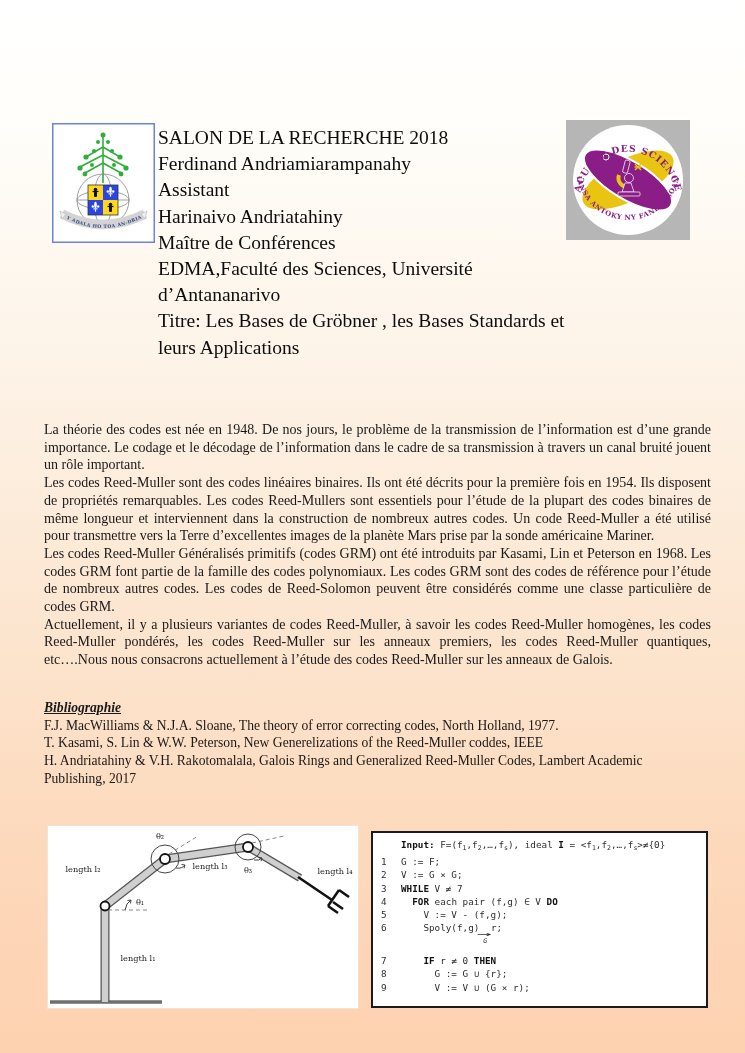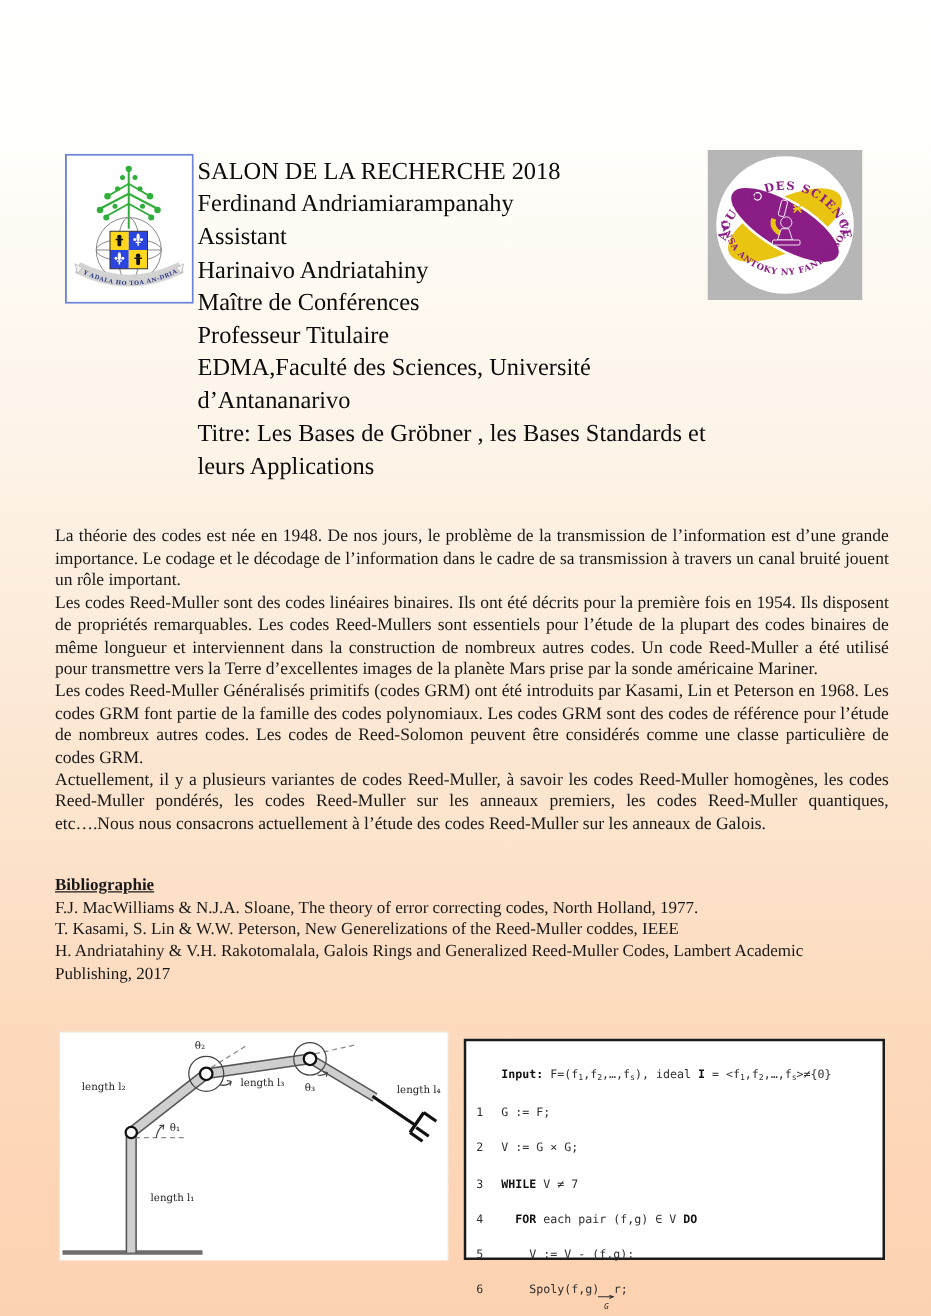--- a/index.html
+++ b/index.html
@@ -6,26 +6,26 @@
   .page{position:relative;width:745px;height:1053px;overflow:hidden;
     background:linear-gradient(180deg,#ffffff 0%,#fffefa 11%,#fdf4e9 33%,#fce5cf 60%,#fdd8ba 82%,#fdd2b1 100%);
     font-family:"Liberation Serif",serif;color:#181818;}
   .logo{position:absolute;}
   .title-block{position:absolute;left:158px;top:125px;width:418px;
     font-size:19.5px;line-height:26.2px;color:#0c0c0c;}
   .body-text{position:absolute;left:44px;top:421px;width:667px;
     font-size:14px;line-height:17.7px;text-align:justify;}
   .body-text .par{margin:0;}
   .biblio{position:absolute;left:44px;top:699px;width:667px;font-size:13.6px;line-height:17.7px;}
-  .biblio-heading{font-weight:bold;text-decoration:underline;}
+  .biblio-heading{font-weight:bold;text-decoration:underline;font-style:italic;}
   .fig{position:absolute;background:#ffffff;}
   .fig-robot{left:48px;top:826px;width:310px;height:182px;box-shadow:0 0 0 1px #f4e3d2;}
   .fig-code{left:371px;top:831px;width:337px;height:177px;border:2px solid #1b1b1b;box-sizing:border-box;
     padding:5px 8px;font-family:"DejaVu Sans Mono",monospace;font-size:9.3px;line-height:13.2px;color:#2e2e2e;}
-  .code-row{white-space:pre;display:flex;margin-top:15px;}
+  .code-row{white-space:pre;display:flex;}
   .code-row .num{width:20px;flex:0 0 20px;}
   .code-row .code{white-space:pre;}
   .code-row.gap{margin-top:9px;}
   .b{font-weight:bold;color:#111;}
   .sub{font-size:6.5px;vertical-align:-2px;}
   .arr{display:inline-flex;flex-direction:column;align-items:center;vertical-align:-6px;line-height:6px;margin:0 3px;}
   .arr .shaft{transform:scaleX(2.6);line-height:8px;}
   .arr .under{font-size:6.5px;font-style:italic;line-height:7px;}
   svg text{font-family:"DejaVu Serif",serif;}
 </style>
@@ -149,21 +149,20 @@
       </text>
     </svg>
   </div>
 
   <div class="title-block" id="title-block">
       <div>SALON DE LA RECHERCHE 2018</div>
       <div>Ferdinand Andriamiarampanahy</div>
       <div>Assistant</div>
       <div>Harinaivo Andriatahiny</div>
       <div>Maître de Conférences</div>
-      <div>Professeur Titulaire</div>
       <div>EDMA,Faculté des Sciences, Université d’Antananarivo</div>
       <div>Titre: Les Bases de Gröbner , les Bases Standards et leurs Applications</div>
     </div>
 
   <div class="body-text" id="paragraphs">
       <div class="par">La théorie des codes est née en 1948. De nos jours, le problème de la transmission de l’information est d’une grande importance. Le codage et le décodage de l’information dans le cadre de sa transmission à travers un canal bruité jouent un rôle important.</div>
       <div class="par">Les codes Reed-Muller sont des codes linéaires binaires. Ils ont été décrits pour la première fois en 1954. Ils disposent de propriétés remarquables. Les codes Reed-Mullers sont essentiels pour l’étude de la plupart des codes binaires de même longueur et interviennent dans la construction de nombreux autres codes. Un code Reed-Muller a été utilisé pour transmettre vers la Terre d’excellentes images de la planète Mars prise par la sonde américaine Mariner.</div>
       <div class="par">Les codes Reed-Muller Généralisés primitifs (codes GRM) ont été introduits par Kasami, Lin et Peterson en 1968. Les codes GRM font partie de la famille des codes polynomiaux. Les codes GRM sont des codes de référence pour l’étude de nombreux autres codes. Les codes de Reed-Solomon peuvent être considérés comme une classe particulière de codes GRM.</div>
       <div class="par">Actuellement, il y a plusieurs variantes de codes Reed-Muller, à savoir les codes Reed-Muller homogènes, les codes Reed-Muller pondérés, les codes Reed-Muller sur les anneaux premiers, les codes Reed-Muller quantiques, etc….Nous nous consacrons actuellement à l’étude des codes Reed-Muller sur les anneaux de Galois.</div>
     </div>

